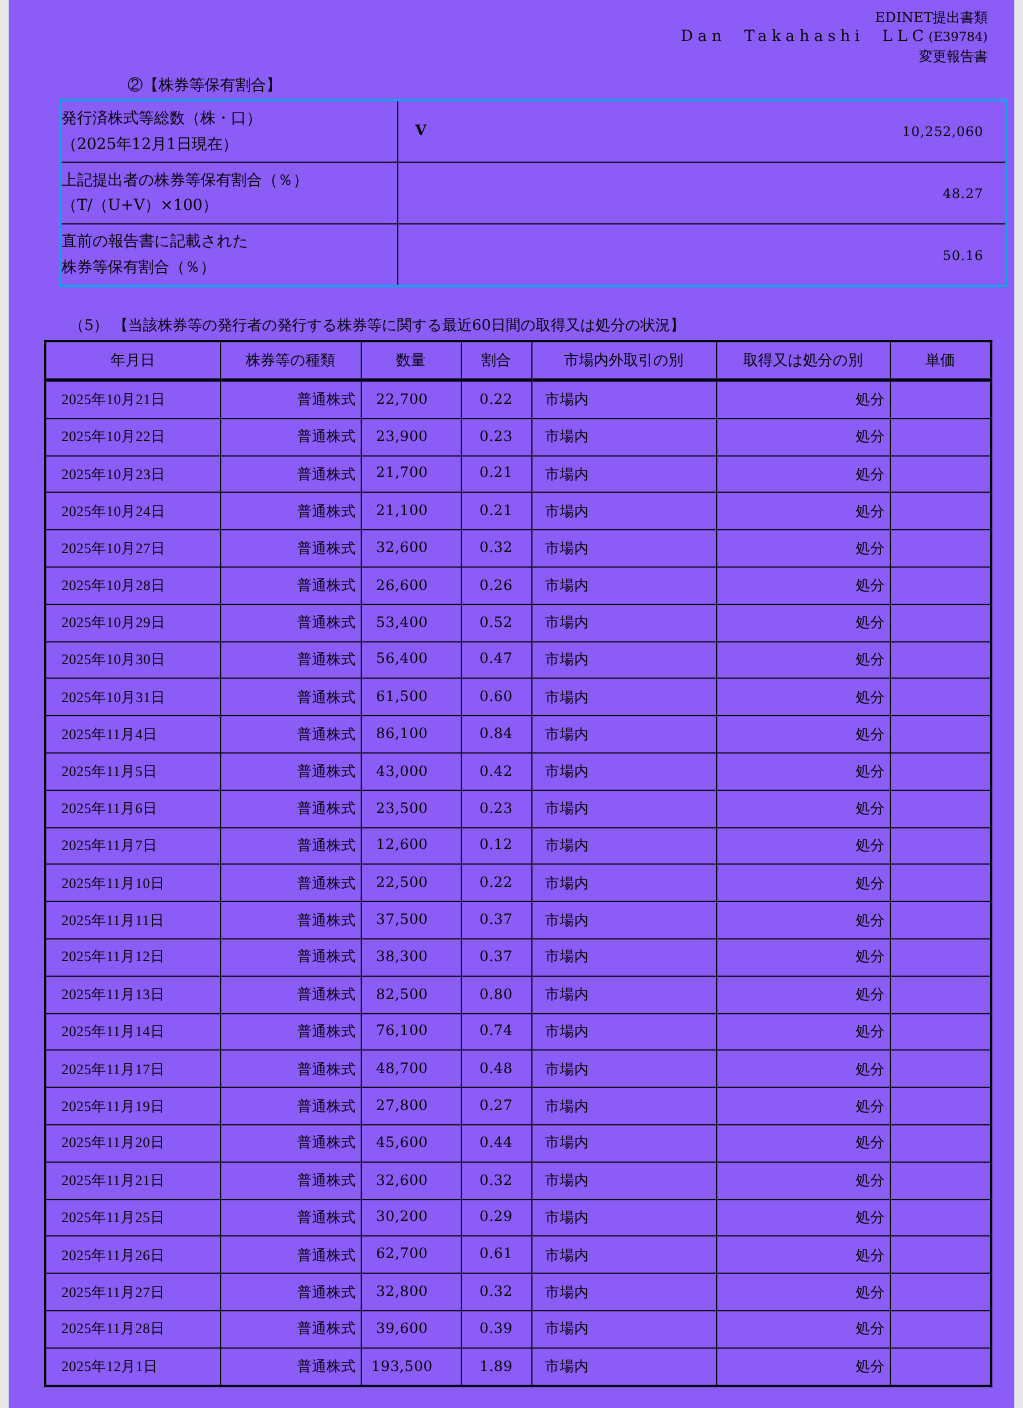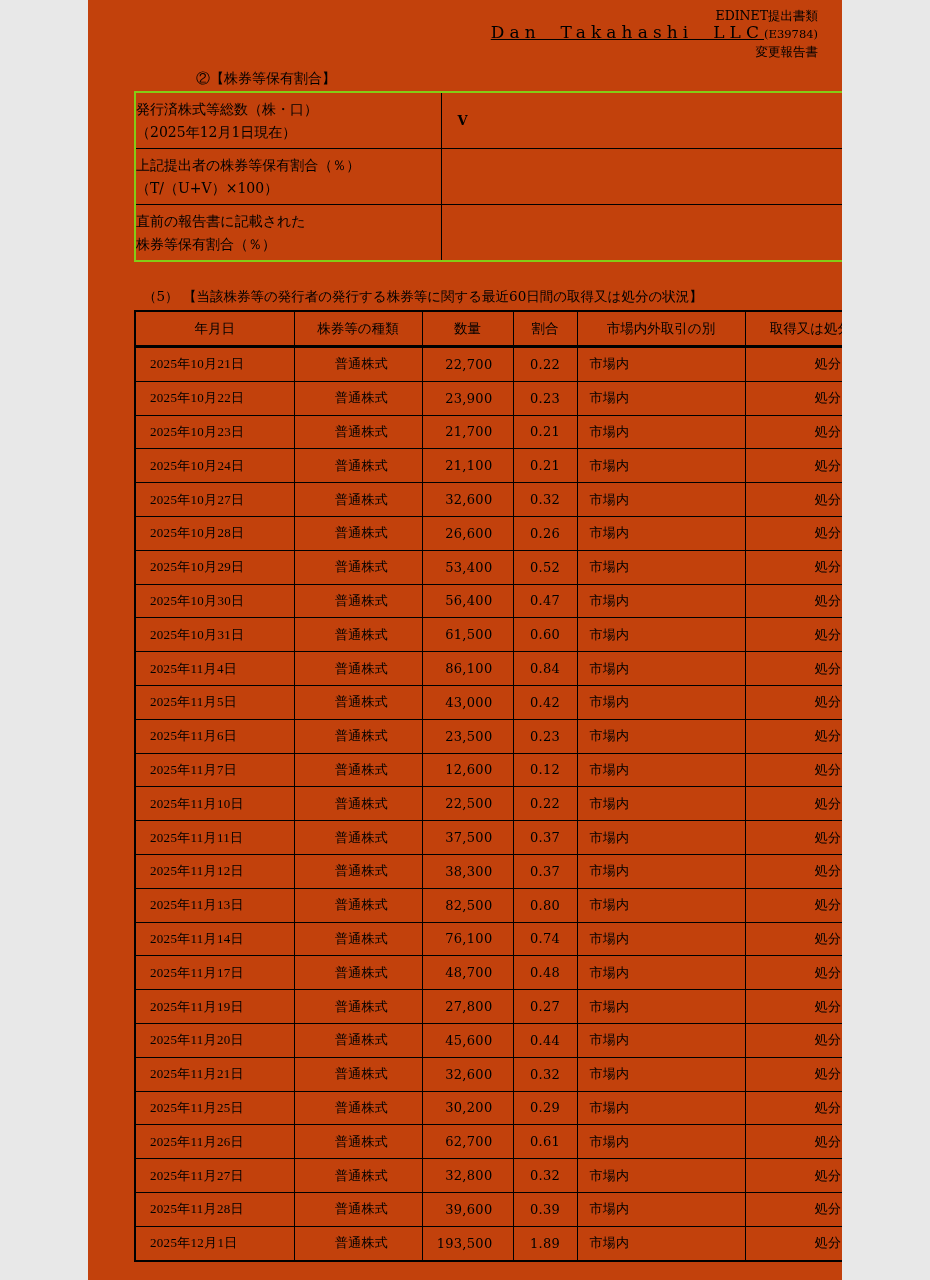--- a/index.html
+++ b/index.html
@@ -1,60 +1,60 @@
 <!DOCTYPE html>
 <html><head>
 <meta charset="utf-8">
 <style>
   html,body{margin:0;padding:0;background:#e8e8e8;}
   .page{
-    position:relative;width:754px;height:1280px;background:#c2410c;
+    position:relative;width:914px;height:1280px;background:#8b5cf6;
     font-family:"DejaVu Serif","Liberation Serif",serif;color:#000;
     overflow:hidden;margin:0 auto;
   }
   
   .doc-header{ text-align:right; padding:7px 24px 0 0; font-size:12.5px; line-height:17px; }
-  .filer-name{ letter-spacing:0.30em; word-spacing:0.55em; font-size:17px;text-decoration:underline; }
+  .filer-name{ letter-spacing:0.30em; word-spacing:0.55em; font-size:14px; }
   .filer-code{ font-size:11.5px; letter-spacing:0; }
   
   .sec-title{ font-size:14px; }
   .sec1-title{ margin:10px 0 3px 108px; }
   .sec2-title{ margin:26px 0 4px 55px; font-size:13.5px; }
   
   table{ border-collapse:collapse; table-layout:fixed; }
-  .ratio-table{ margin-left:46px; width:860px; border:2px solid #84cc16; }
+  .ratio-table{ margin-left:46px; width:860px; border:2px solid #0ea5e9; }
   .ratio-table td{
     border:1px solid #000; border-top-width:1.5px; border-bottom-width:1.5px;
     height:55px; padding:0; vertical-align:middle; font-size:14px;
   }
   .ratio-label{ padding:4px 8px 4px 16px; line-height:23px; }
   .ratio-value-cell .vwrap{
     display:flex; justify-content:space-between; align-items:center;
     padding:0 20px 0 16px;
   }
   .ratio-marker{ font-size:13px; font-weight:bold; }
   .ratio-value{ margin-left:auto; font-size:12px; letter-spacing:0.5px; }
   
-  .trades-clip{ margin-left:46px; height:957px; overflow:hidden; }
+  .trades-clip{ margin-left:32px; height:957px; overflow:hidden; }
   .trades-table{ width:860px; border:2px solid #000; }
   .trades-table th{
     border:1px solid #000; border-bottom:3px solid #000;
     height:33px; font-size:13.5px; font-weight:normal; text-align:center; padding:0;
   }
   .trades-table td{
     border:1px solid #000; border-top-width:1.5px; border-bottom-width:1.5px;
     height:32.8px; font-size:13px; padding:0 4px; vertical-align:middle;
     letter-spacing:0.3px; overflow:hidden; white-space:nowrap;
   }
   .trades-table td.c0{ text-align:left;  padding-left:14px;font-family:Liberation Serif, serif; }
-  .trades-table td.c1{ text-align:center;  padding-left:11px; }
-  .trades-table td.c2{ text-align:right; padding-right:20px; }
+  .trades-table td.c1{ text-align:right;  padding-left:11px; }
+  .trades-table td.c2{ text-align:center; padding-right:20px; }
   .trades-table td.c3{ text-align:center; }
   .trades-table td.c4{ text-align:left;  padding-left:12px; }
-  .trades-table td.c5{ text-align:center;  padding-left:12px; }
+  .trades-table td.c5{ text-align:right;  padding-left:12px; }
   .trades-table td.c6{ text-align:left; }
 </style>
 </head>
 <body>
 
 <div class="page">
 
   <header class="doc-header">
     <div>EDINET提出書類</div>
     <div>

